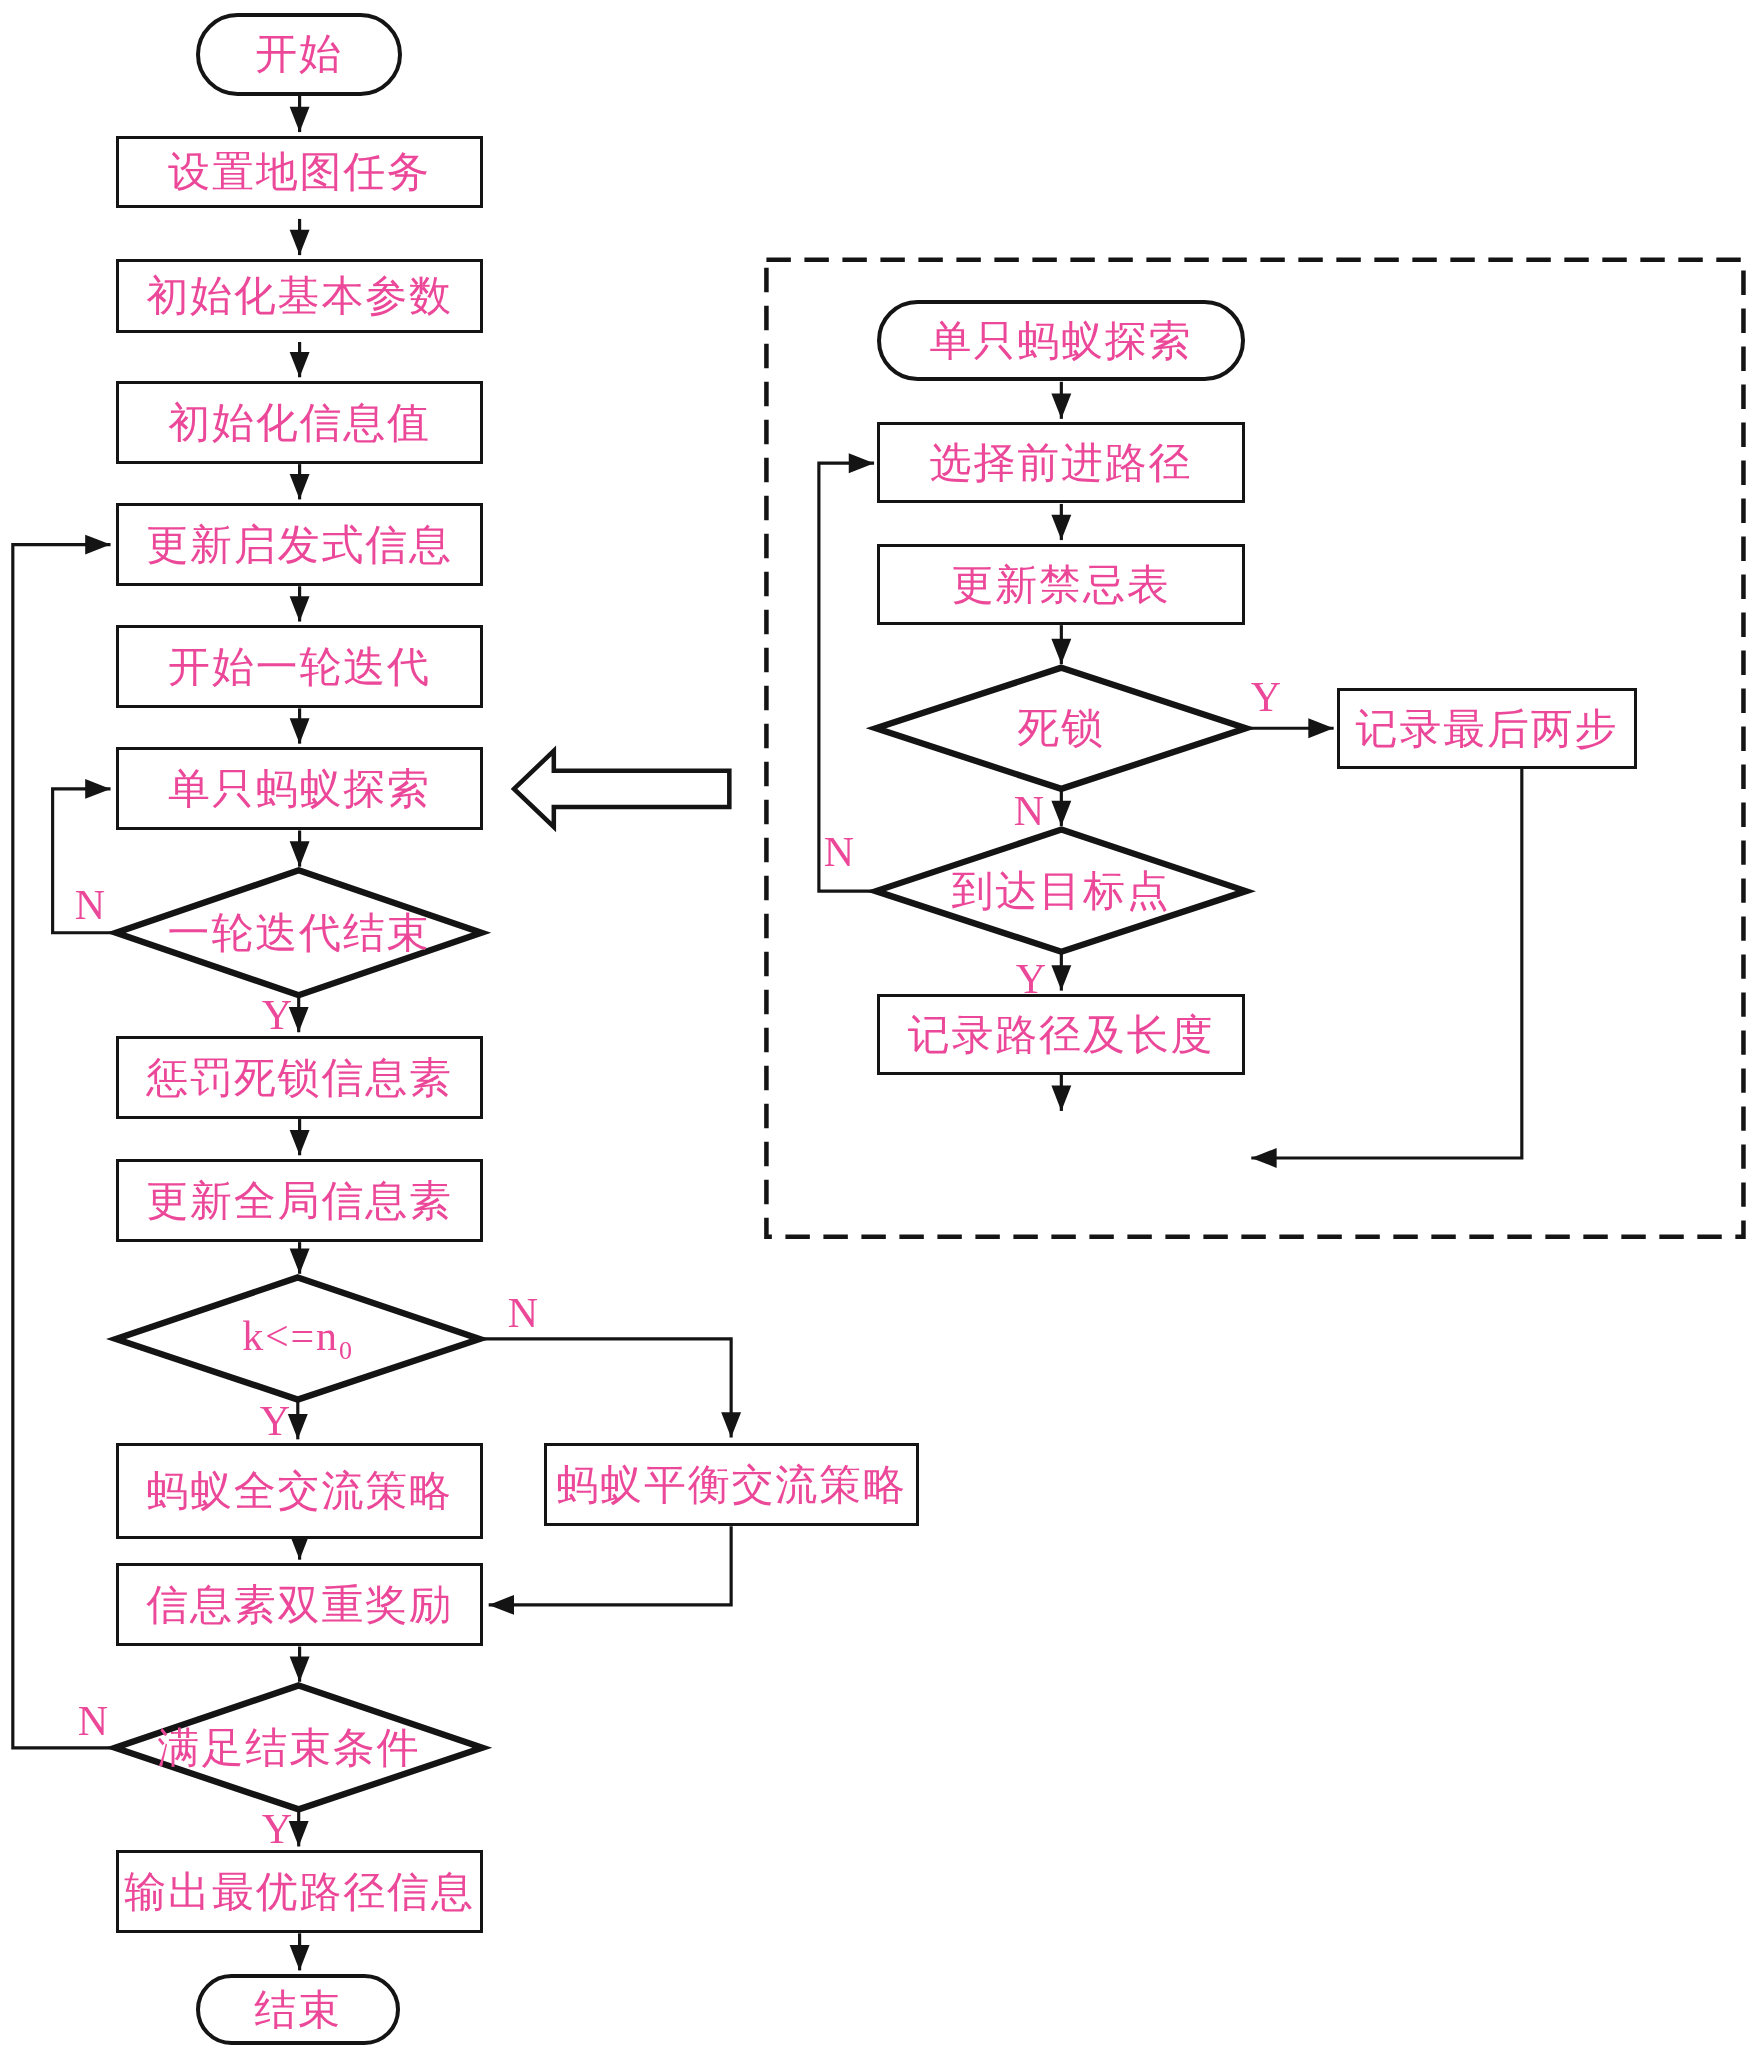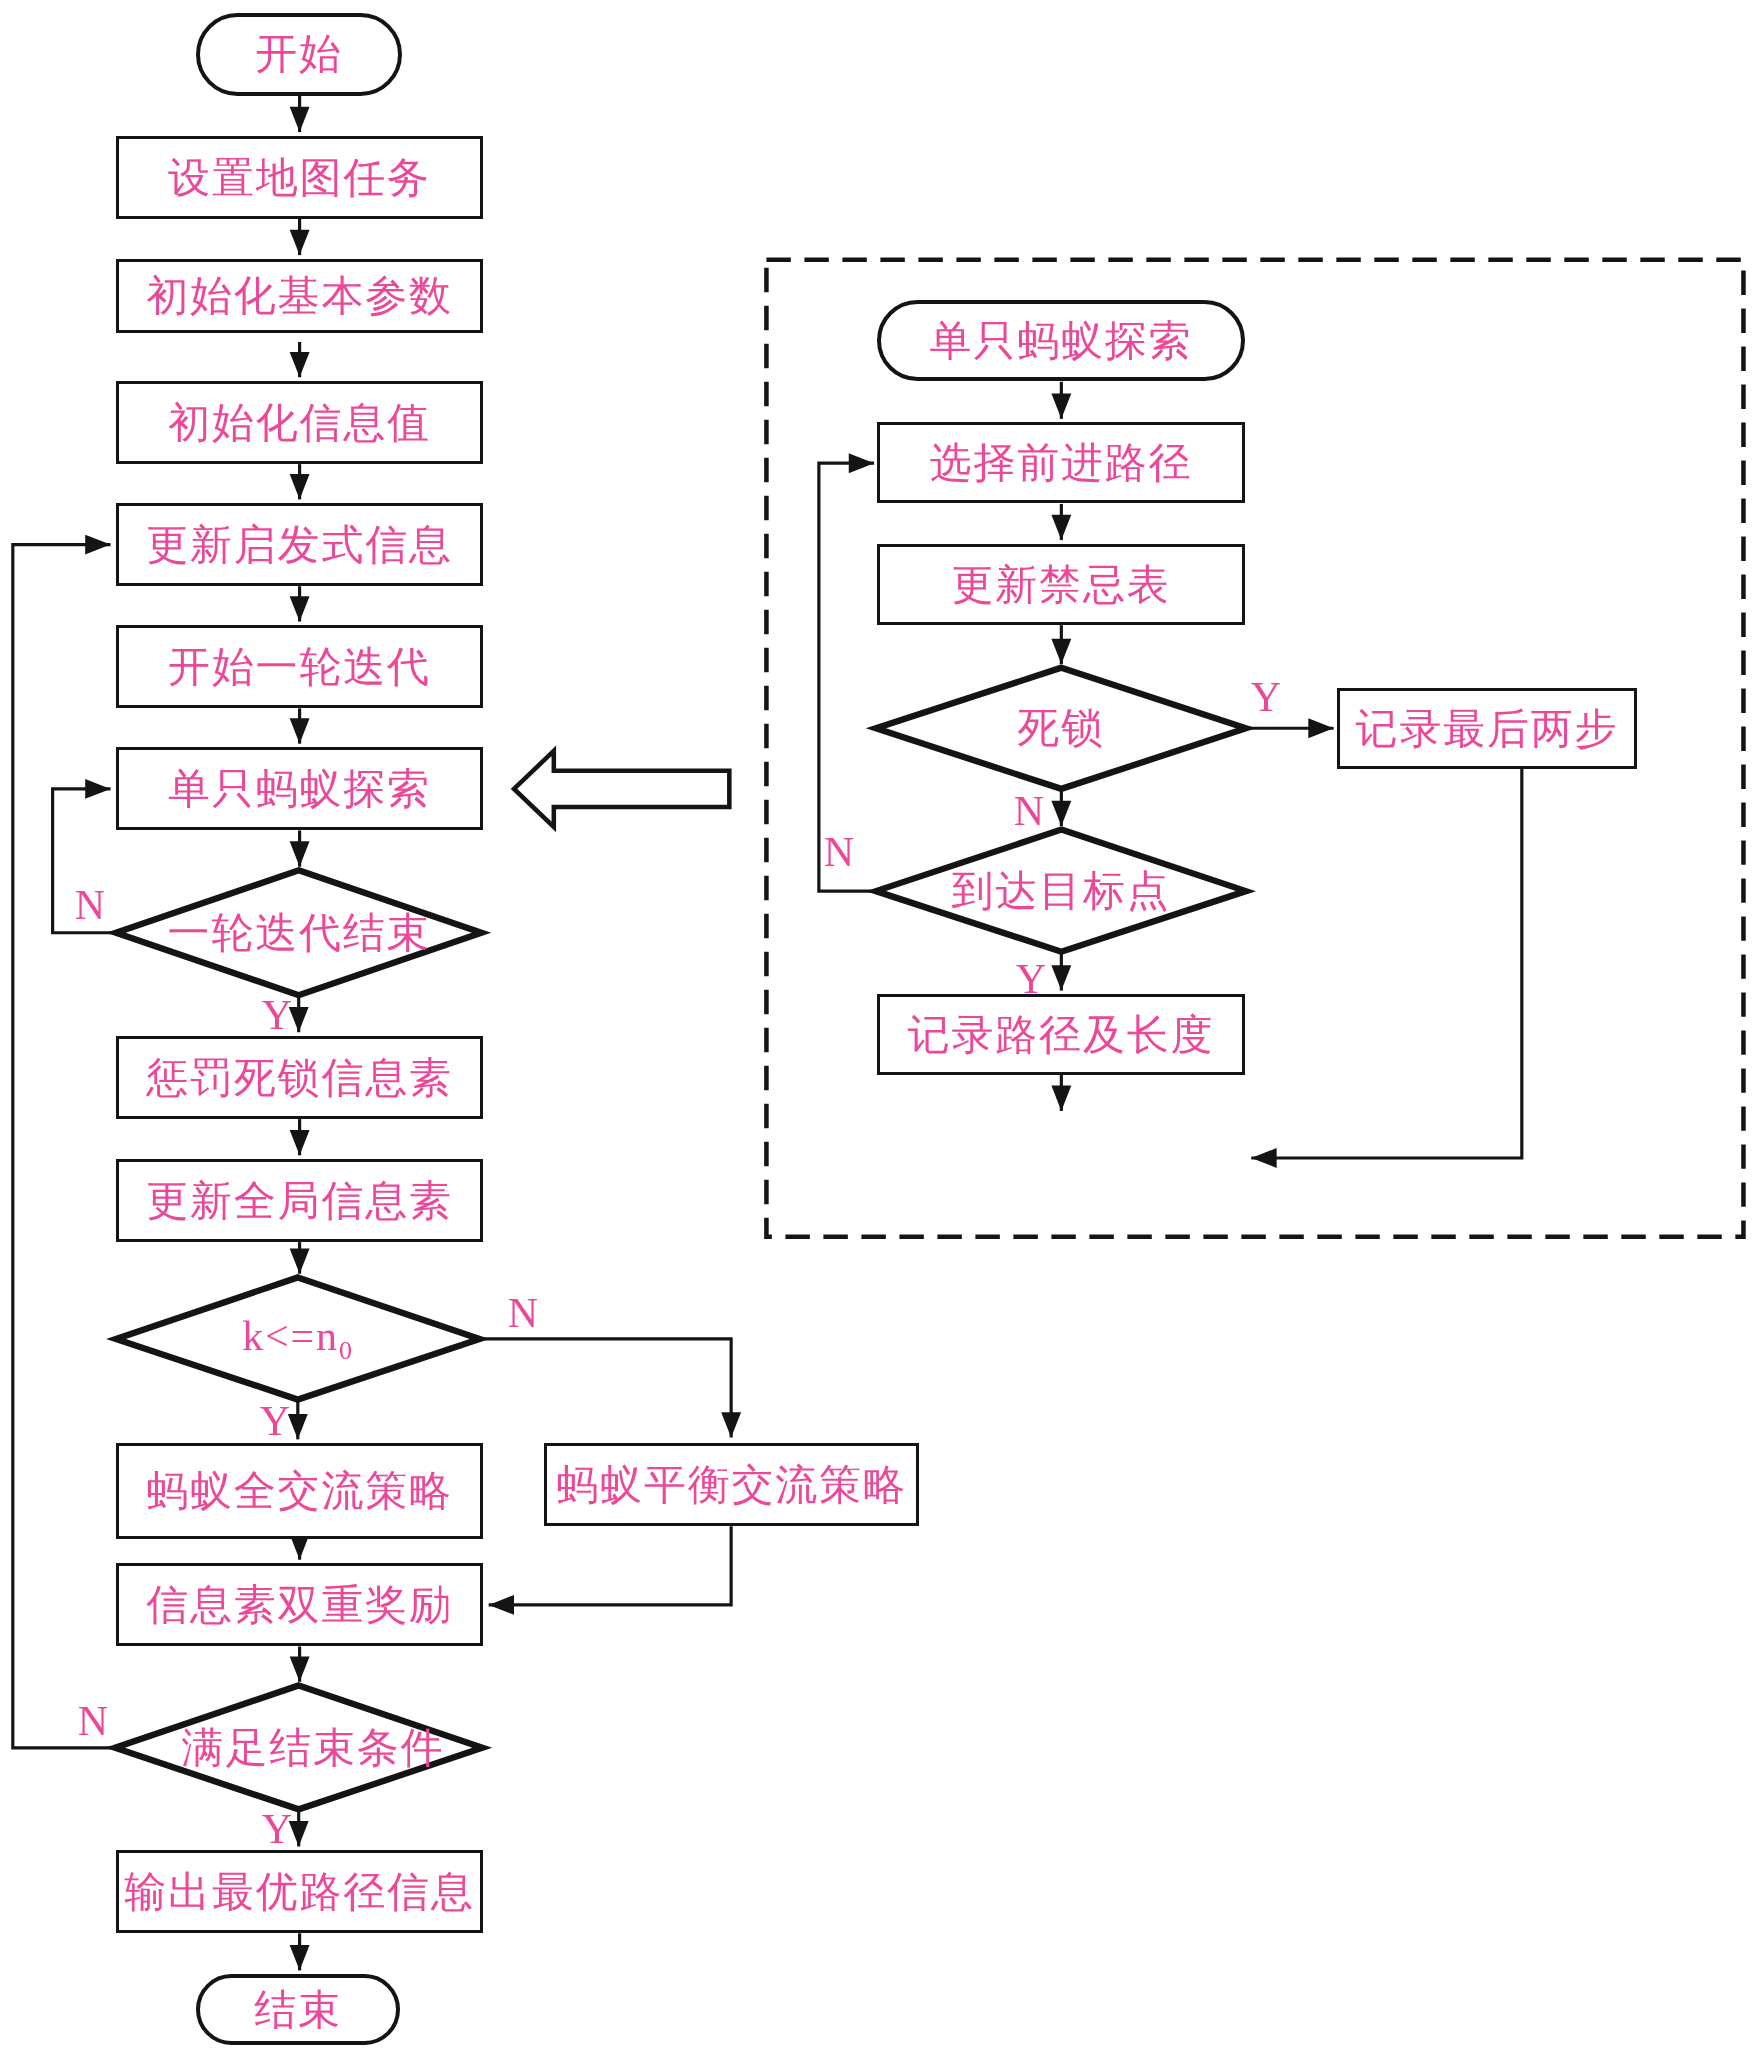--- a/index.html
+++ b/index.html
@@ -70,21 +70,21 @@
 
     <rect x="847" y="287" width="1080" height="1080" fill="none" stroke="#141414" stroke-width="5" stroke-dasharray="27 15"></rect>
 
     <polygon points="568,872 612,830 612,852 806,852 806,892 612,892 612,914" fill="#ffffff" stroke="#141414" stroke-width="5"></polygon>
   </svg>
 
   <div class="node stadium" style="left:196px;top:12.7px;width:206px;height:83px">
     <span>开始</span>
     </div>
 
-  <div class="node" style="left:116px;top:136px;width:367px;height:83px">
+  <div class="node" style="left:116px;top:136px;width:367px;height:72px">
     <span>设置地图任务</span>
     </div>
 
   <div class="node" style="left:116px;top:259px;width:367px;height:74px">
     <span>初始化基本参数</span>
     </div>
 
   <div class="node" style="left:116px;top:381px;width:367px;height:83px">
     <span>初始化信息值</span>
     </div>
@@ -119,21 +119,21 @@
     </div>
 
   <div class="node" style="left:544px;top:1443px;width:375px;height:83px">
     <span>蚂蚁平衡交流策略</span>
     </div>
 
   <div class="node" style="left:116px;top:1563px;width:367px;height:83px">
     <span>信息素双重奖励</span>
     </div>
 
-  <div class="dlabel" style="left:313px;top:1748px">满足结束条件</div>
+  <div class="dlabel" style="left:289px;top:1748px">满足结束条件</div>
 
   <div class="node" style="left:116px;top:1850px;width:367px;height:83px">
     <span>输出最优路径信息</span>
     </div>
 
   <div class="node stadium" style="left:196px;top:1974px;width:204px;height:71px">
     <span>结束</span>
     </div>
 
   <div class="node stadium" style="left:877px;top:300px;width:368px;height:81px">

